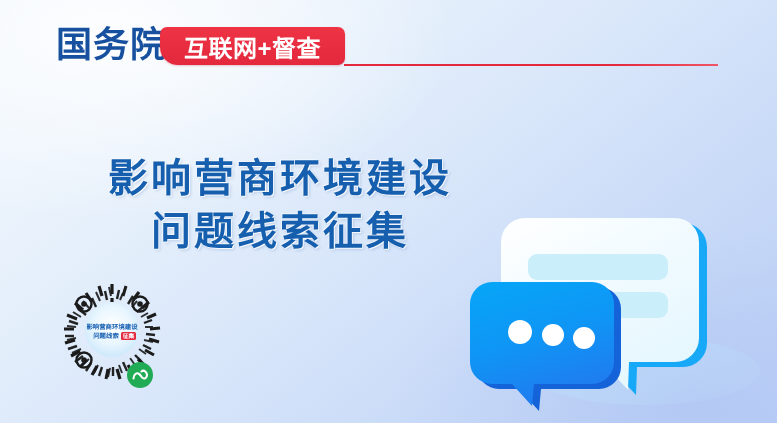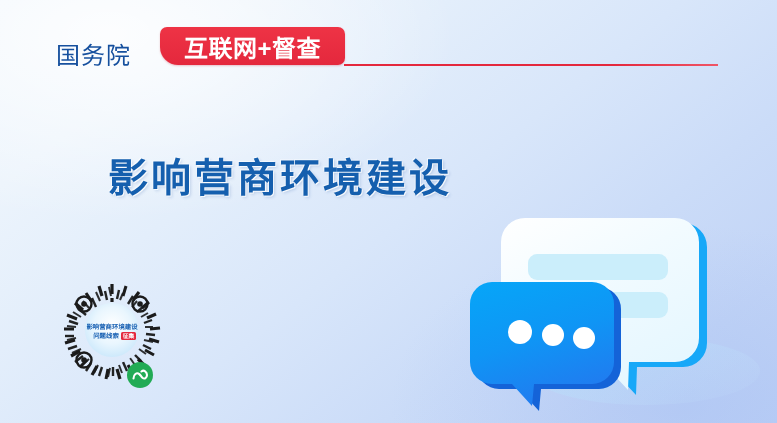--- a/index.html
+++ b/index.html
@@ -40,23 +40,23 @@
   
   .header {
     position: absolute;
     left: 0; top: 0;
     width: 777px;
     height: 92px;
   }
   .gov-title {
     position: absolute;
     left: 56px;
-    top: 35px;
-    font-size: 24px;
-    font-weight: 400;
+    top: 24px;
+    font-size: 36px;
+    font-weight: 700;
     letter-spacing: 1px;
     color: #16509e;
     line-height: 42px;
     white-space: nowrap;
   }
   .badge {
     position: absolute;
     left: 160px;
     top: 27px;
     width: 185px;
@@ -141,20 +141,21 @@
 
     <div class="badge">
       <div class="badge-label">互联网+督查</div>
     </div>
 
     <div class="rule"></div>
   </div>
 
   <div class="title-block">
     <div class="title-line">影响营商环境建设</div>
+    <div class="title-line">问题线索征集</div>
   </div>
 
   <div class="qr">
     <svg width="112" height="116" viewBox="0 0 112 116" xmlns="http://www.w3.org/2000/svg">
       <defs>
         <radialGradient id="qrCenterGrad" cx="50%" cy="42%" r="62%">
           <stop offset="0%" stop-color="#ffffff"></stop>
           <stop offset="55%" stop-color="#e9f6fe"></stop>
           <stop offset="100%" stop-color="#c9e7fb"></stop>
         </radialGradient>

